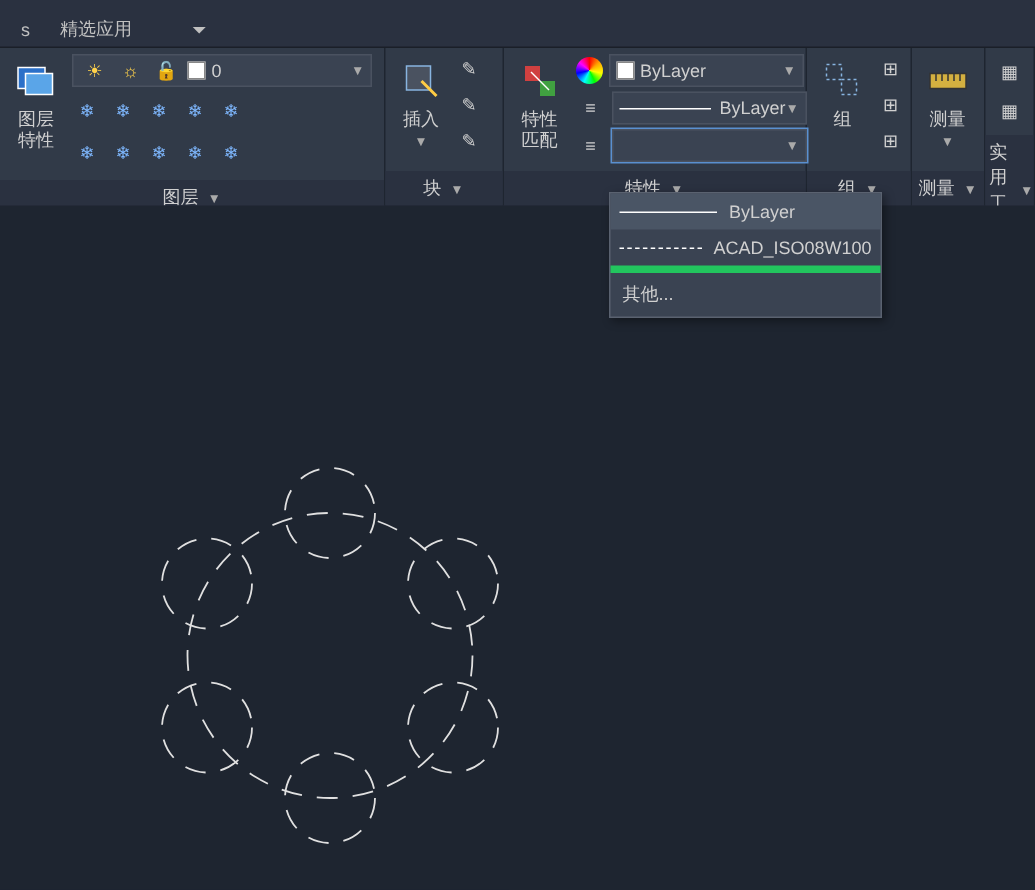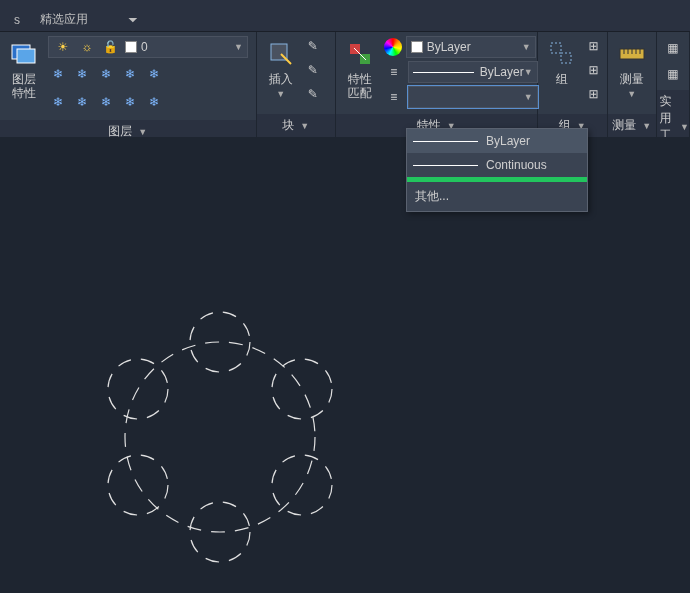--- a/index.html
+++ b/index.html
@@ -399,23 +399,23 @@
 
 <div class="dropdown-menu" style="position:absolute;top:128px;left:406px">
   <div class="dropdown-item hover">
     <div class="line-seg">
         <div class="solid-l"></div>
       </div>
     <span>ByLayer</span>
   </div>
   <div class="dropdown-item">
     <div class="line-seg">
-        <div class="solid-l"></div>
-      </div>
-    <span>Continuous</span>
+        <div class="dash-line"></div>
+      </div>
+    <span>ACAD_ISO08W100</span>
   </div>
   <div class="dropdown-other">
     <span>其他...</span>
   </div>
 </div>
 
 <div class="canvas-area">
   <svg class="drawing" width="690" height="456">
     <g stroke="#e0e0e0" stroke-width="1.2" fill="none" stroke-dasharray="14 10">
 

